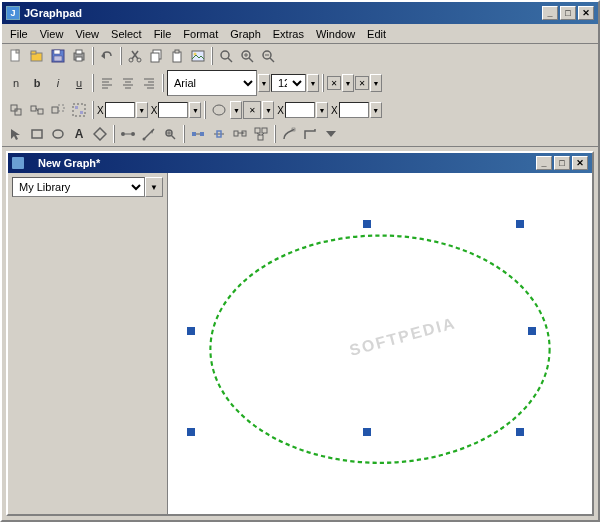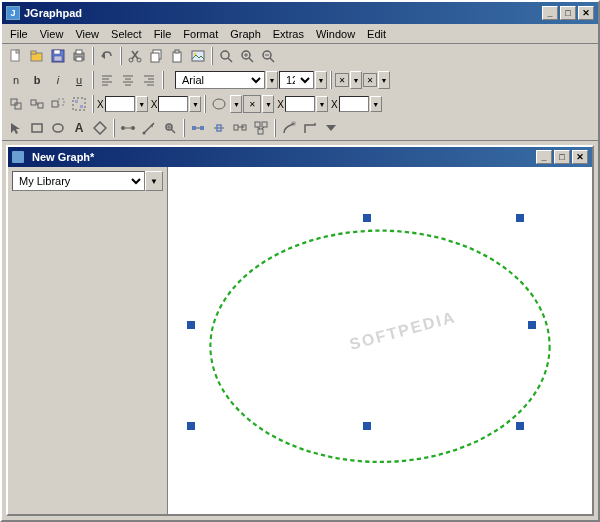--- a/index.html
+++ b/index.html
@@ -120,27 +120,26 @@
       color: #333;
     }
     .tb-separator {
       width: 2px;
       height: 18px;
       background: #808080;
       margin: 0 2px;
       border-left: 1px solid #fff;
     }
     .tb-font-select {
-      height: 18px;
+      height: 26px;
       font-size: 11px;
       background: white;
       border: 1px inset #808080;
       padding: 0 2px;
       width: 90px;
-      margin-left: 8px;
     }
     .tb-size-select {
       height: 18px;
       font-size: 11px;
       background: white;
       border: 1px inset #808080;
       padding: 0 2px;
       width: 35px;
     }
     .tb-x-btn {
@@ -201,21 +200,21 @@
       height: 20px;
       display: flex;
       align-items: center;
       justify-content: space-between;
       padding: 0 4px;
       flex-shrink: 0;
     }
     .inner-title-left {
       display: flex;
       align-items: center;
-      gap: 8px;
+      gap: 14px;
     }
     .inner-title-icon {
       width: 12px;
       height: 12px;
       background: #6a9fd4;
       border-radius: 1px;
     }
     .inner-title-text {
       font-size: 11px;
       font-weight: bold;

